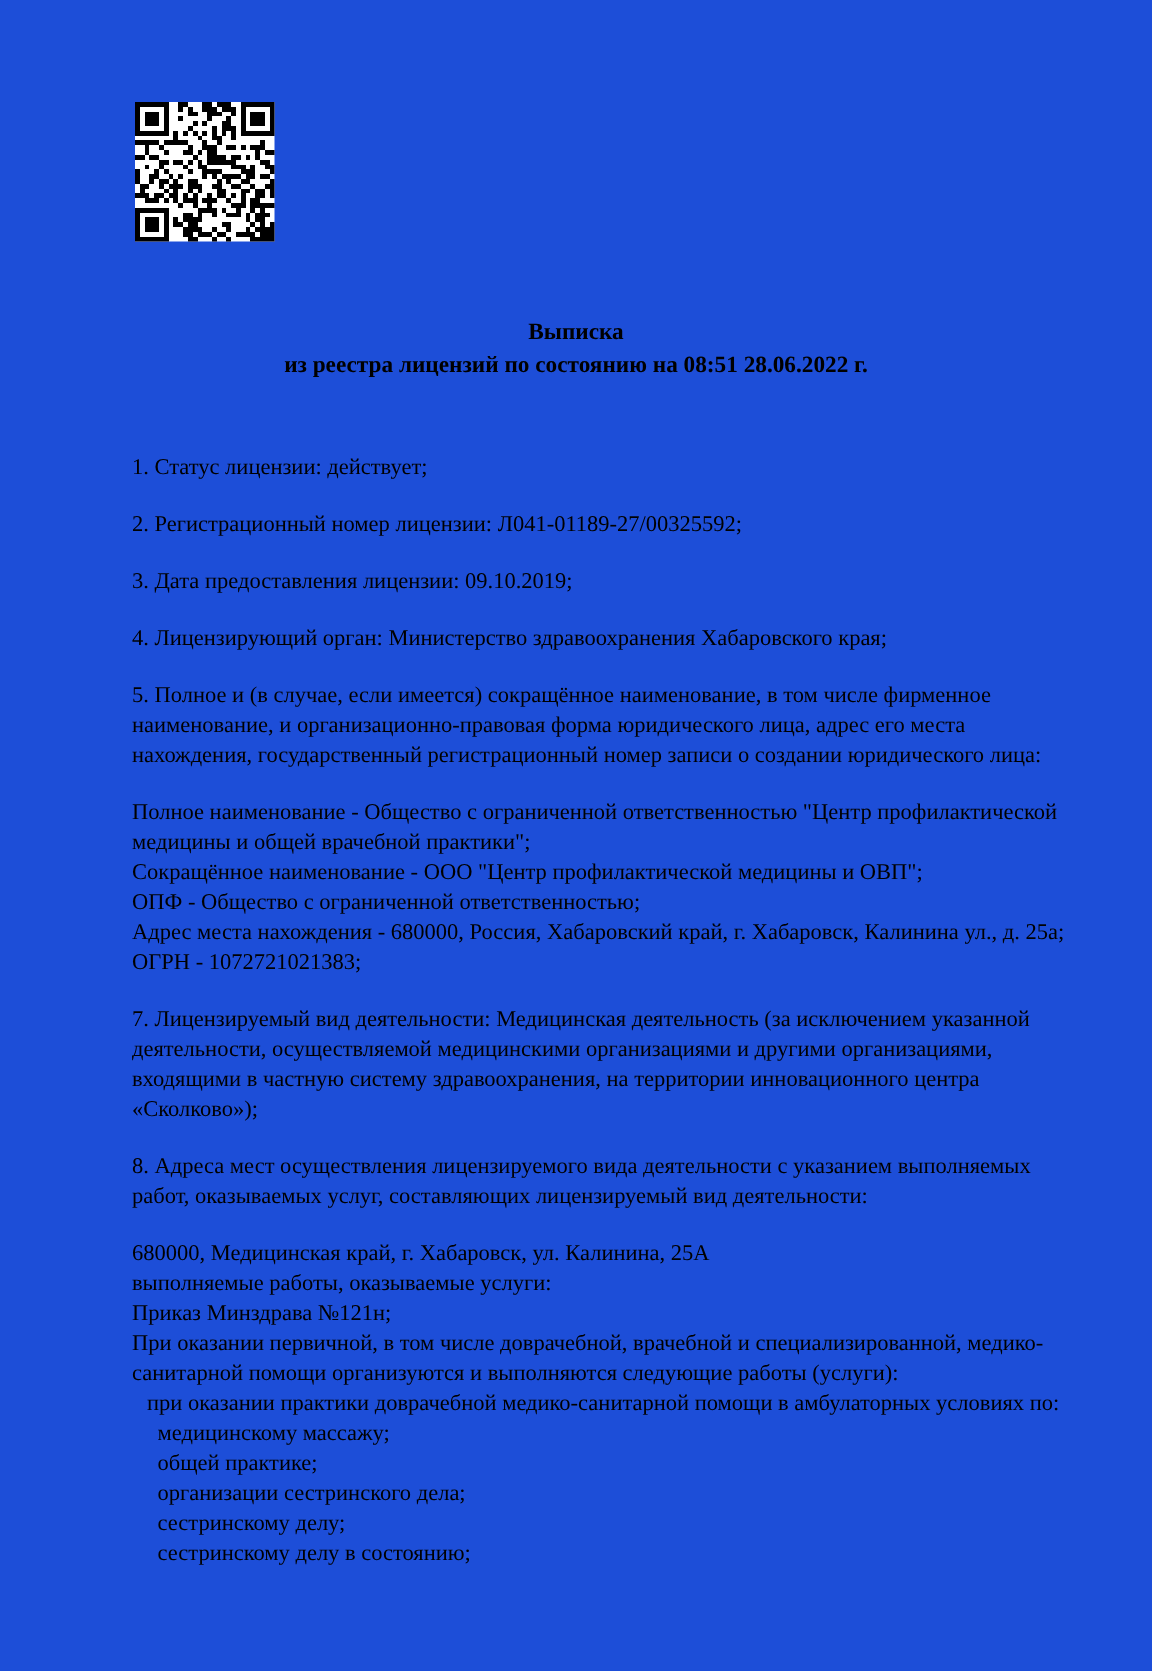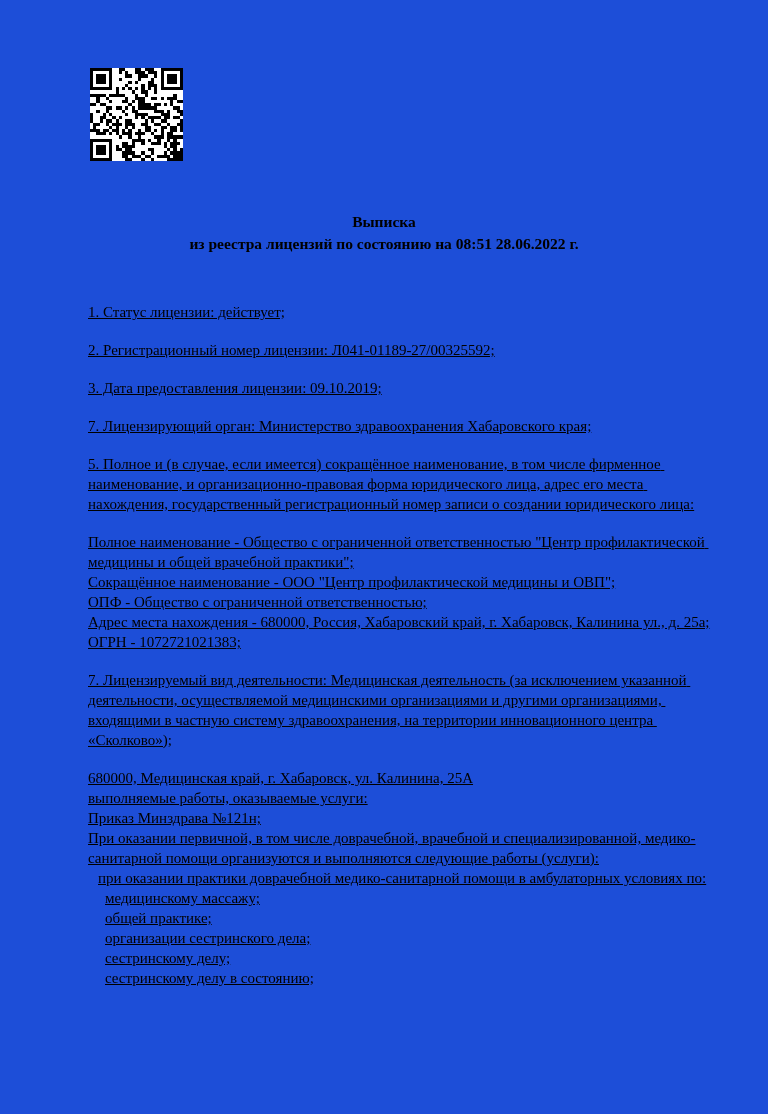--- a/index.html
+++ b/index.html
@@ -33,21 +33,20 @@
   }
   .content {
     margin-left: 88px;
     width: 622px;
     margin-top: 47px;
     font-size: 15px;
     line-height: 20px;
   }
   .block {
     margin: 0 0 18px 0;
-    text-decoration: underline;
   }
   .line {
     white-space: pre-wrap;
   }
   .indent-0 { padding-left: 0; }
   .indent-1 { padding-left: 10px; }
   .indent-2 { padding-left: 17px; }
 </style>
 </head>
 <body>
@@ -466,34 +465,37 @@
       <div class="block">
         <div class="line indent-0">1. Статус лицензии: действует;</div>
       </div>
       <div class="block">
         <div class="line indent-0">2. Регистрационный номер лицензии: Л041-01189-27/00325592;</div>
       </div>
       <div class="block">
         <div class="line indent-0">3. Дата предоставления лицензии: 09.10.2019;</div>
       </div>
       <div class="block">
-        <div class="line indent-0">7. Лицензирующий орган: Министерство здравоохранения Хабаровского края;</div>
+        <div class="line indent-0">4. Лицензирующий орган: Министерство здравоохранения Хабаровского края;</div>
       </div>
       <div class="block">
         <div class="line indent-0">5. Полное и (в случае, если имеется) сокращённое наименование, в том числе фирменное наименование, и организационно-правовая форма юридического лица, адрес его места нахождения, государственный регистрационный номер записи о создании юридического лица:</div>
       </div>
       <div class="block">
         <div class="line indent-0">Полное наименование - Общество с ограниченной ответственностью "Центр профилактической медицины и общей врачебной практики";</div>
         <div class="line indent-0">Сокращённое наименование - ООО "Центр профилактической медицины и ОВП";</div>
         <div class="line indent-0">ОПФ - Общество с ограниченной ответственностью;</div>
         <div class="line indent-0">Адрес места нахождения - 680000, Россия, Хабаровский край, г. Хабаровск, Калинина ул., д. 25а;</div>
         <div class="line indent-0">ОГРН - 1072721021383;</div>
       </div>
       <div class="block">
         <div class="line indent-0">7. Лицензируемый вид деятельности: Медицинская деятельность (за исключением указанной деятельности, осуществляемой медицинскими организациями и другими организациями, входящими в частную систему здравоохранения, на территории инновационного центра «Сколково»);</div>
+      </div>
+      <div class="block">
+        <div class="line indent-0">8. Адреса мест осуществления лицензируемого вида деятельности с указанием выполняемых работ, оказываемых услуг, составляющих лицензируемый вид деятельности:</div>
       </div>
       <div class="block">
         <div class="line indent-0">680000, Медицинская край, г. Хабаровск, ул. Калинина, 25А</div>
         <div class="line indent-0">выполняемые работы, оказываемые услуги:</div>
         <div class="line indent-0">Приказ Минздрава №121н;</div>
         <div class="line indent-0">При оказании первичной, в том числе доврачебной, врачебной и специализированной, медико-санитарной помощи организуются и выполняются следующие работы (услуги):</div>
         <div class="line indent-1">при оказании практики доврачебной медико-санитарной помощи в амбулаторных условиях по:</div>
         <div class="line indent-2">медицинскому массажу;</div>
         <div class="line indent-2">общей практике;</div>
         <div class="line indent-2">организации сестринского дела;</div>

